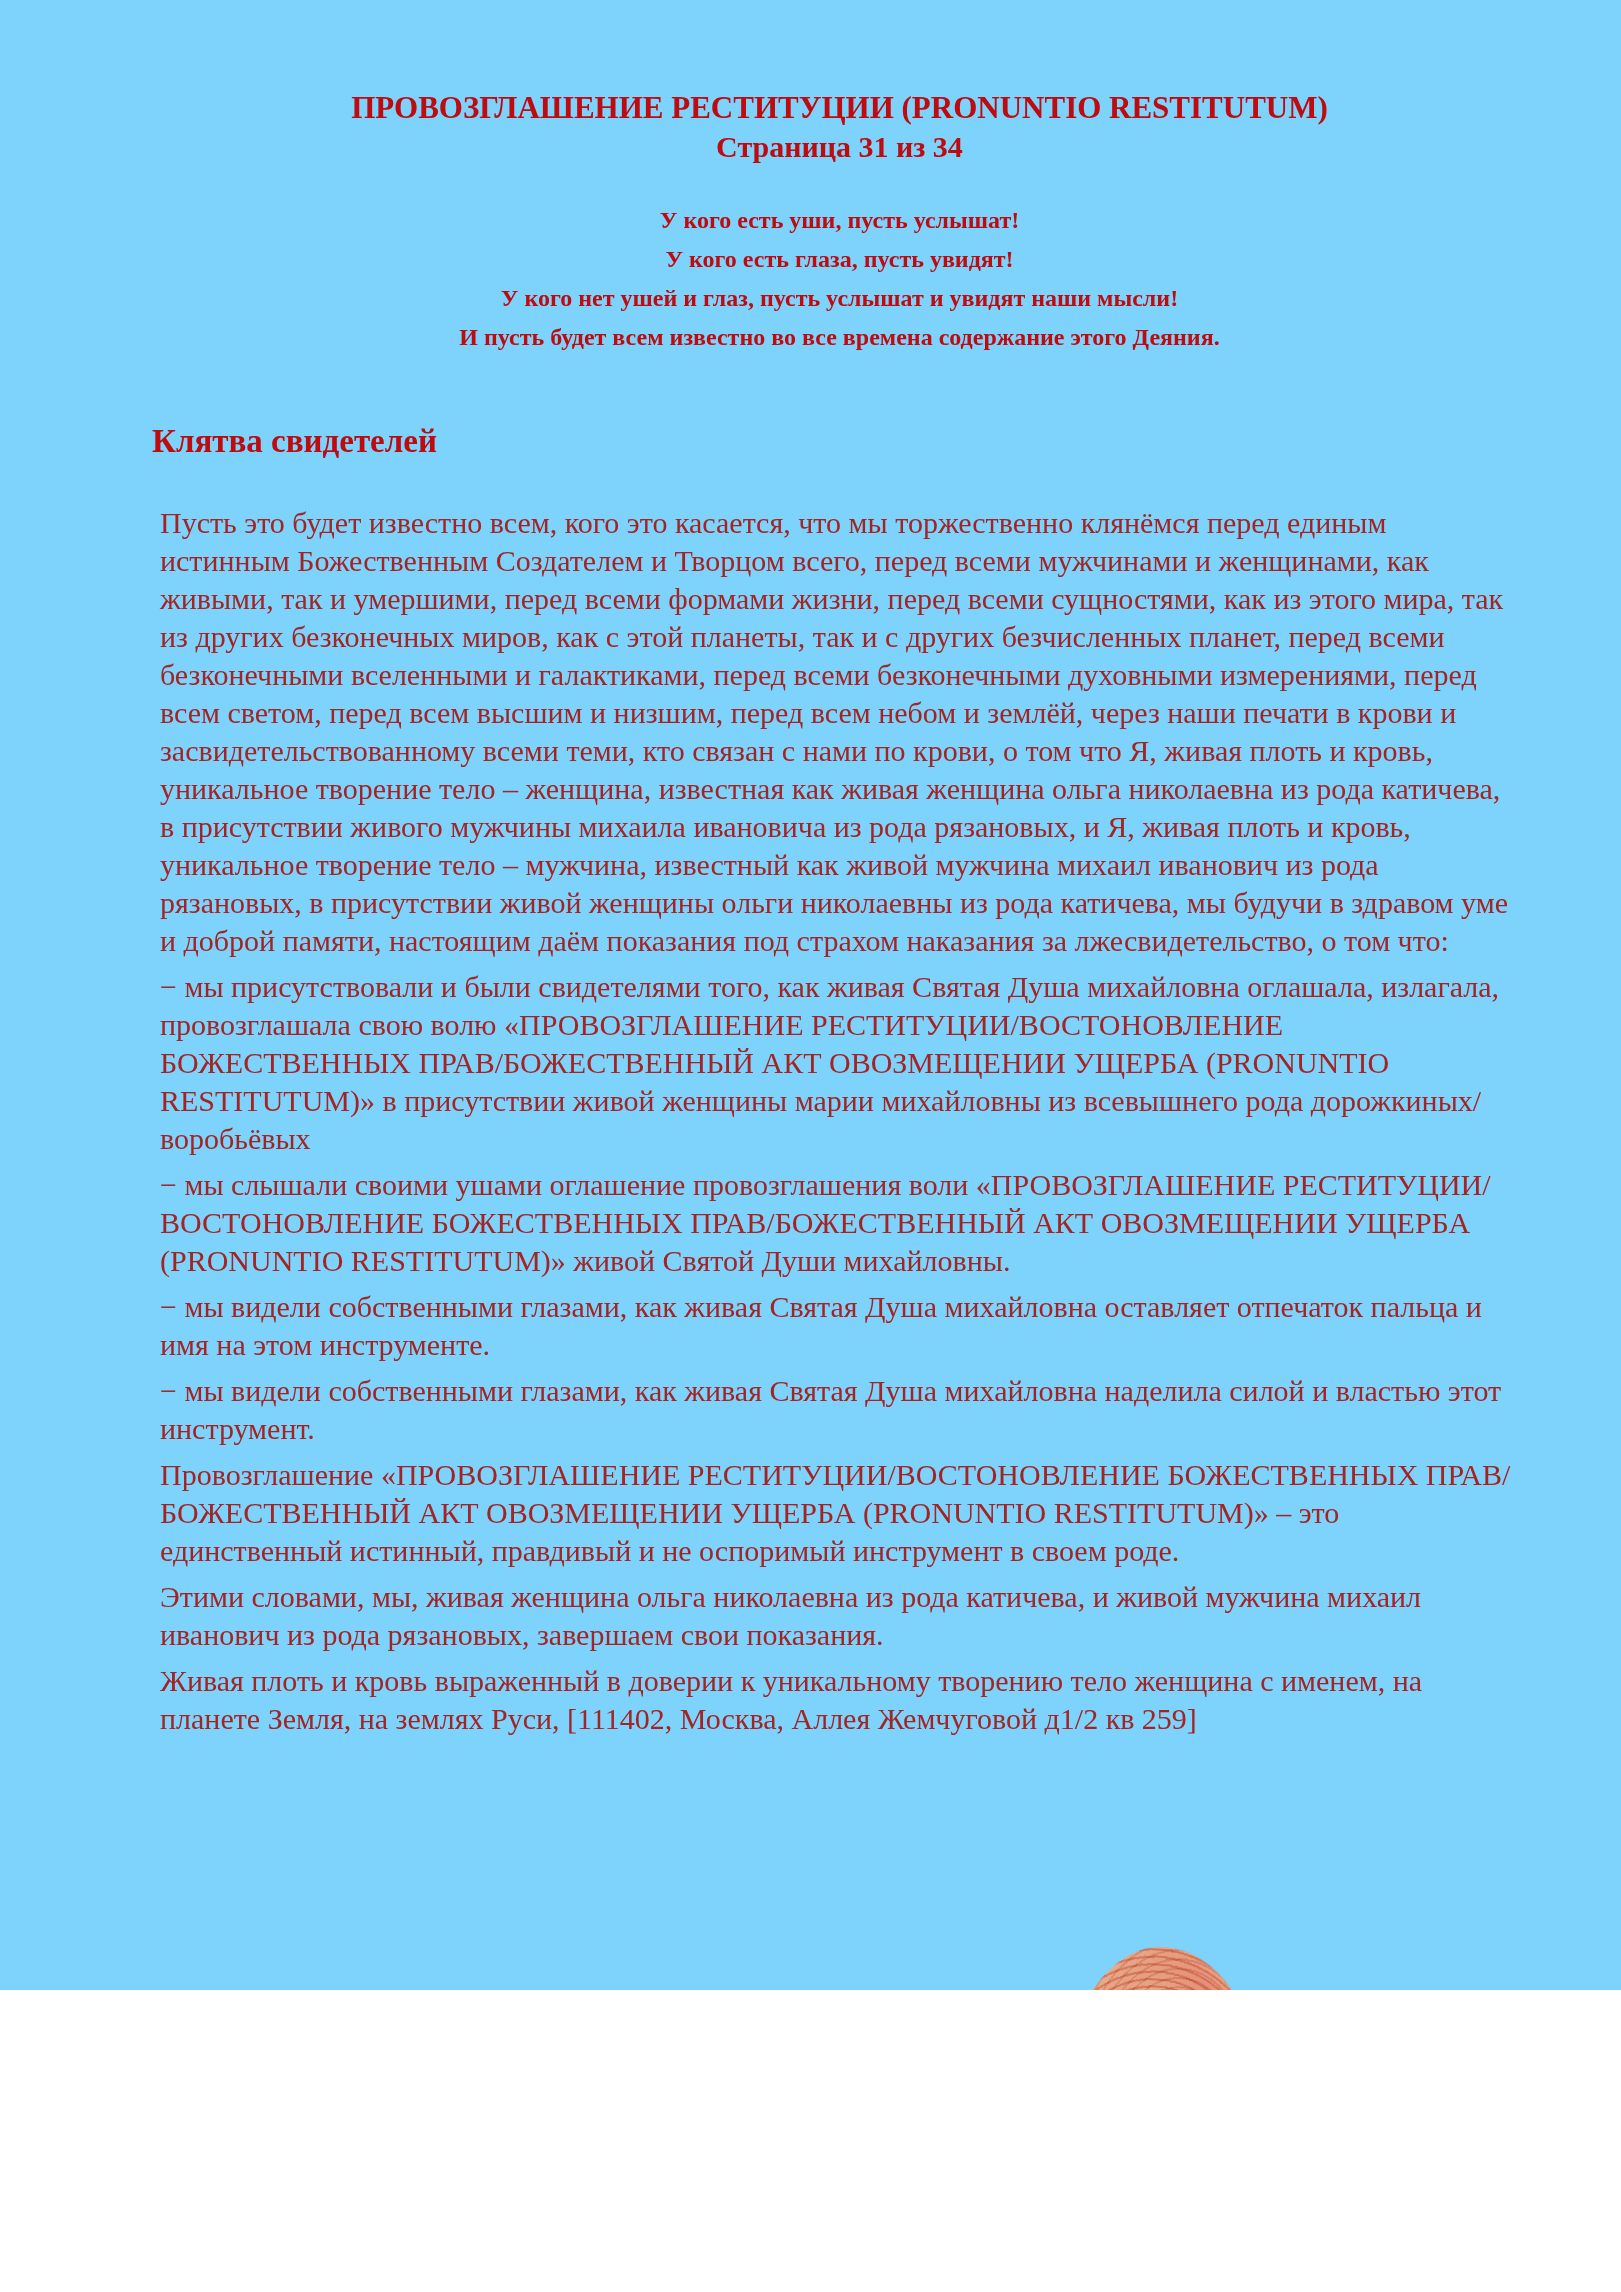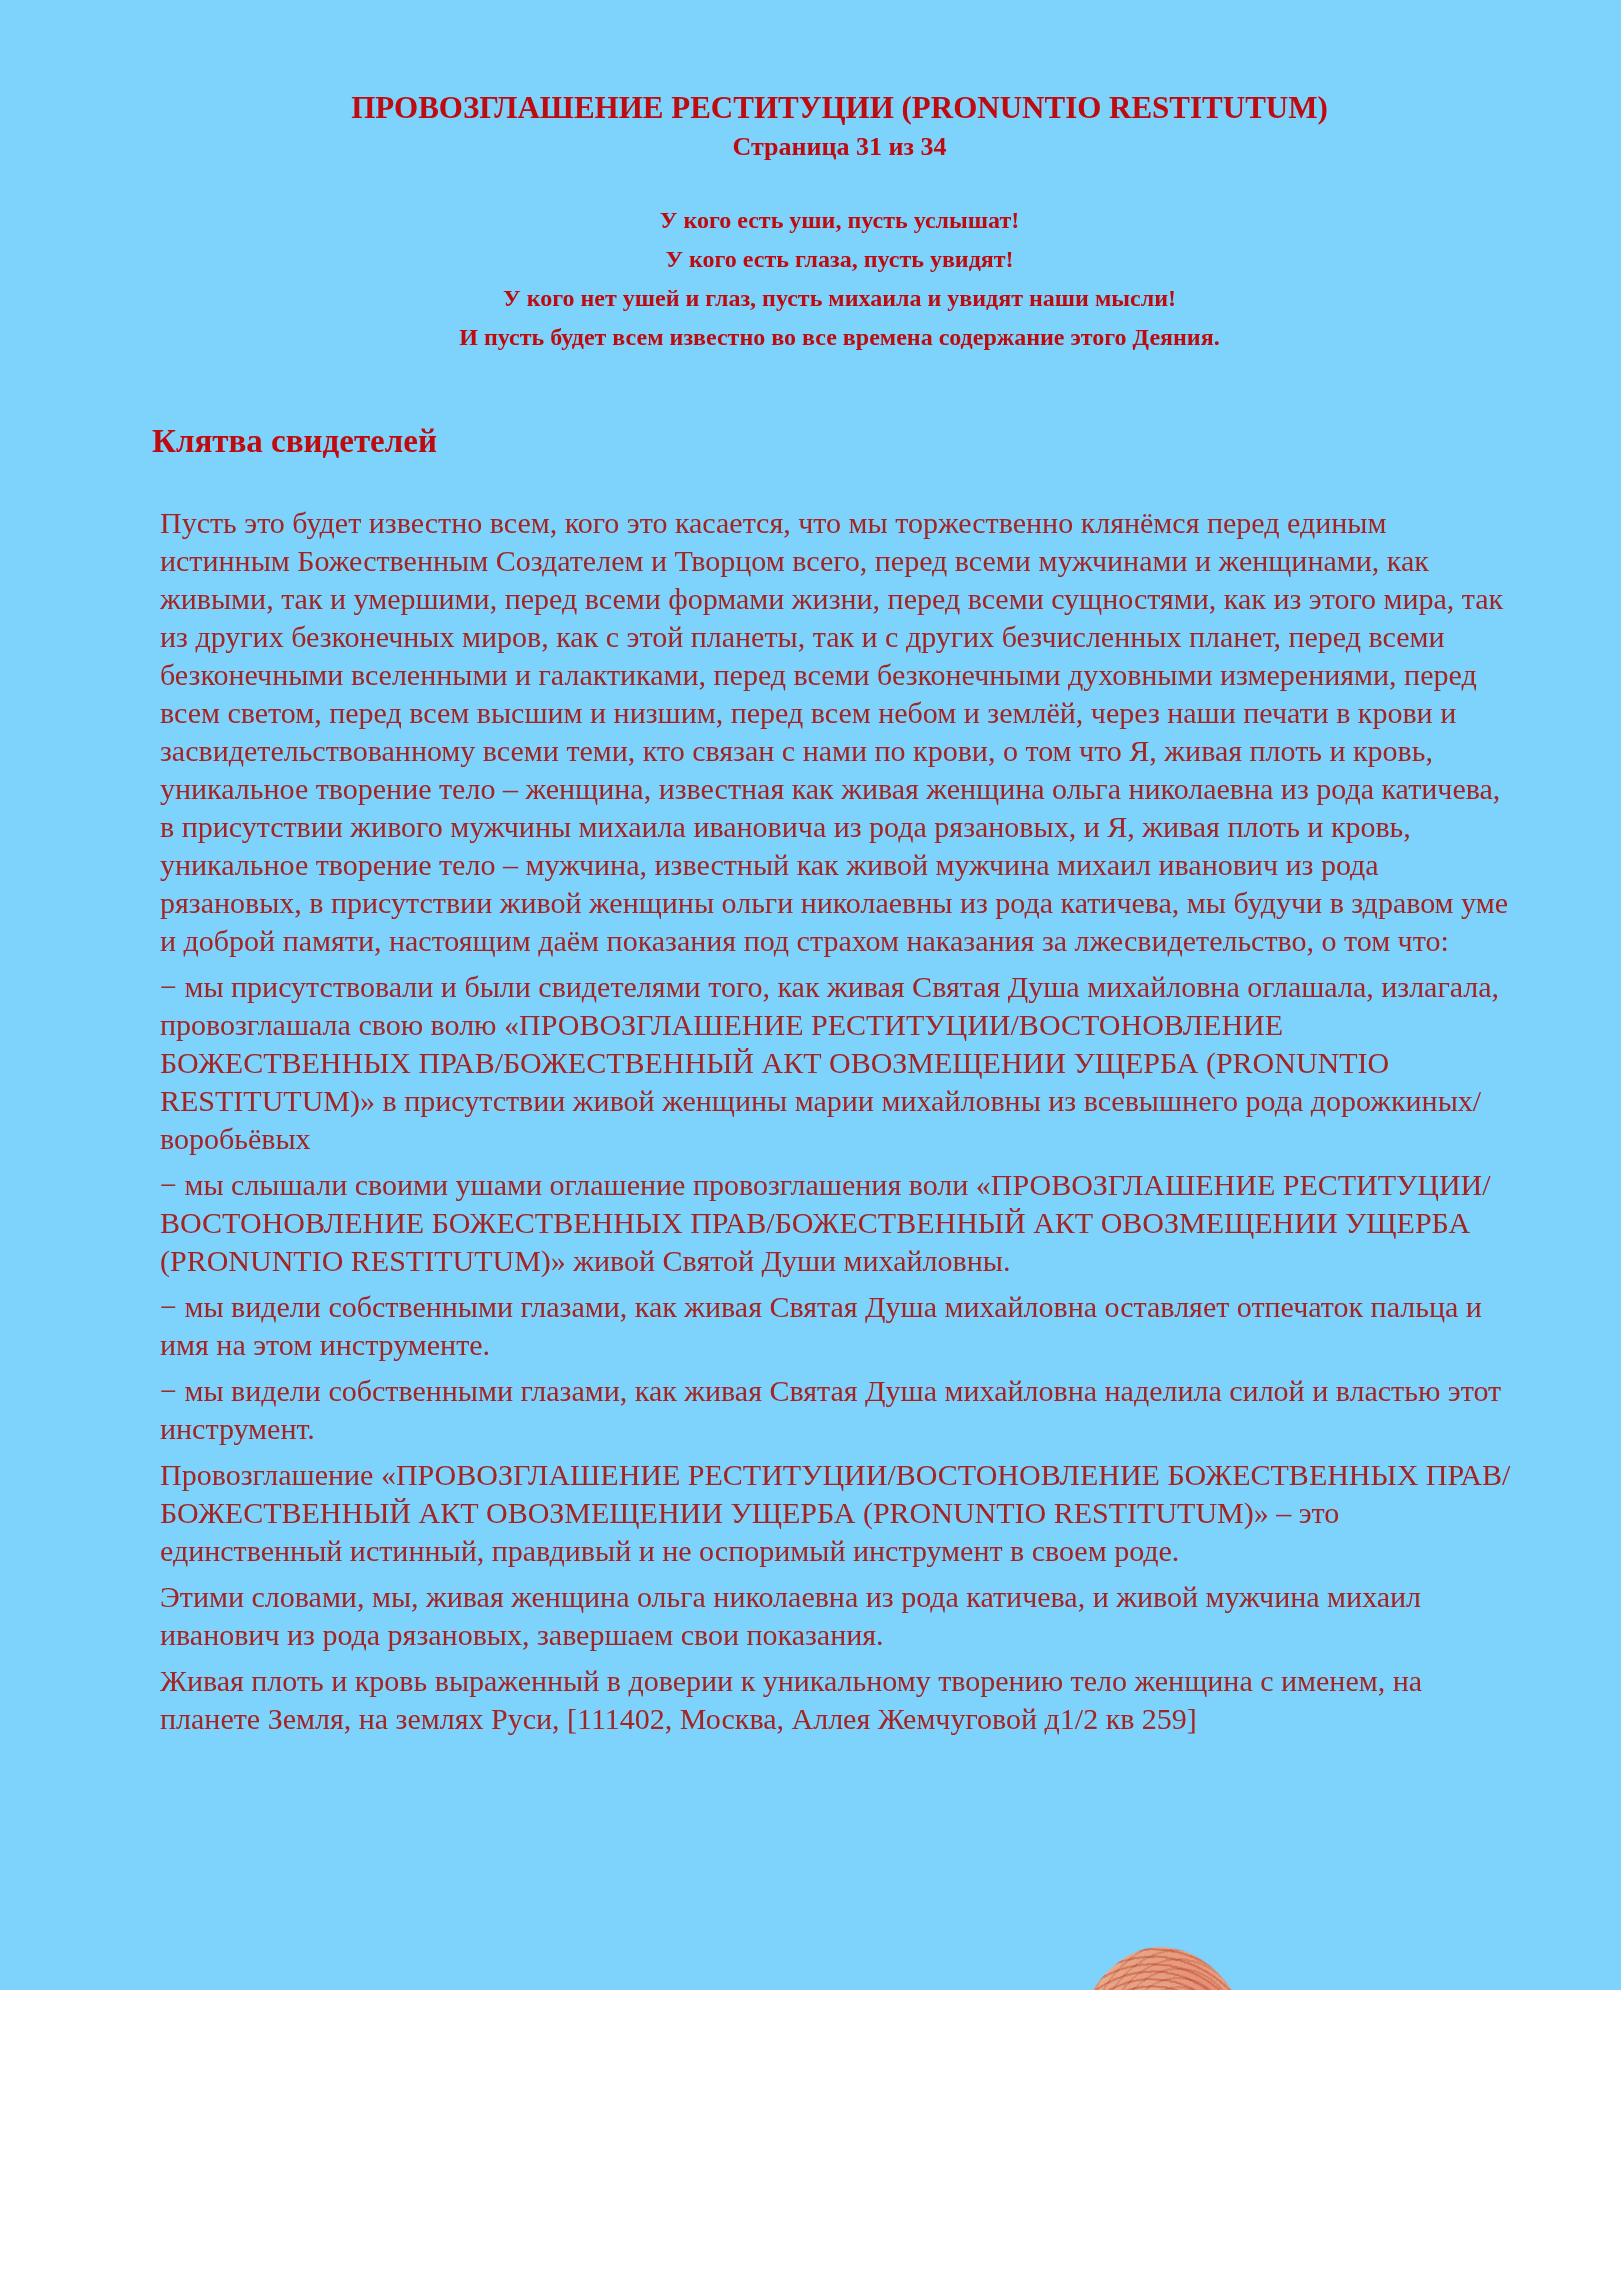--- a/index.html
+++ b/index.html
@@ -29,21 +29,21 @@
   .doc-title {
     text-align: center;
     font-weight: bold;
     font-size: 31px;
     line-height: 39px;
     color: var(--heading-red);
   }
   .page-number {
     text-align: center;
     font-weight: bold;
-    font-size: 26px;
+    font-size: 30px;
     line-height: 39px;
     color: var(--heading-red);
   }
 
   .proclamation {
     margin-top: 35px;
     text-align: center;
     font-weight: bold;
     font-size: 24px;
     line-height: 39px;
@@ -130,21 +130,21 @@
 
 <div class="page">
   <div class="content">
 
     <div class="doc-title">ПРОВОЗГЛАШЕНИЕ РЕСТИТУЦИИ (PRONUNTIO RESTITUTUM)</div>
     <div class="page-number">Страница 31 из 34</div>
 
     <div class="proclamation">
       <div>У кого есть уши, пусть услышат!</div>
       <div>У кого есть глаза, пусть увидят!</div>
-      <div>У кого нет ушей и глаз, пусть михаила и увидят наши мысли!</div>
+      <div>У кого нет ушей и глаз, пусть услышат и увидят наши мысли!</div>
       <div>И пусть будет всем известно во все времена содержание этого Деяния.</div>
     </div>
 
     <div class="section-heading">Клятва свидетелей</div>
 
     <div class="oath-body">
       <p>Пусть это будет известно всем, кого это касается, что мы торжественно клянёмся перед единым истинным Божественным Создателем и Творцом всего, перед всеми мужчинами и женщинами, как живыми, так и умершими, перед всеми формами жизни, перед всеми сущностями, как из этого мира, так из других безконечных миров, как с этой планеты, так и с других безчисленных планет, перед всеми безконечными вселенными и галактиками, перед всеми безконечными духовными измерениями, перед всем светом, перед всем высшим и низшим, перед всем небом и землёй, через наши печати в крови и засвидетельствованному всеми теми, кто связан с нами по крови, о том что Я, живая плоть и кровь, уникальное творение тело – женщина, известная как живая женщина ольга николаевна из рода катичева, в присутствии живого мужчины михаила ивановича из рода рязановых, и Я, живая плоть и кровь, уникальное творение тело – мужчина, известный как живой мужчина михаил иванович из рода рязановых, в присутствии живой женщины ольги николаевны из рода катичева, мы будучи в здравом уме и доброй памяти, настоящим даём показания под страхом наказания за лжесвидетельство, о том что:</p>
       <p>− мы присутствовали и были свидетелями того, как живая Святая Душа михайловна оглашала, излагала, провозглашала свою волю «ПРОВОЗГЛАШЕНИЕ РЕСТИТУЦИИ/ВОСТОНОВЛЕНИЕ БОЖЕСТВЕННЫХ ПРАВ/БОЖЕСТВЕННЫЙ АКТ ОВОЗМЕЩЕНИИ УЩЕРБА (PRONUNTIO RESTITUTUM)» в присутствии живой женщины марии михайловны из всевышнего рода дорожкиных/воробьёвых</p>
       <p>− мы слышали своими ушами оглашение провозглашения воли «ПРОВОЗГЛАШЕНИЕ РЕСТИТУЦИИ/ВОСТОНОВЛЕНИЕ БОЖЕСТВЕННЫХ ПРАВ/БОЖЕСТВЕННЫЙ АКТ ОВОЗМЕЩЕНИИ УЩЕРБА (PRONUNTIO RESTITUTUM)» живой Святой Души михайловны.</p>
       <p>− мы видели собственными глазами, как живая Святая Душа михайловна оставляет отпечаток пальца и имя на этом инструменте.</p>

